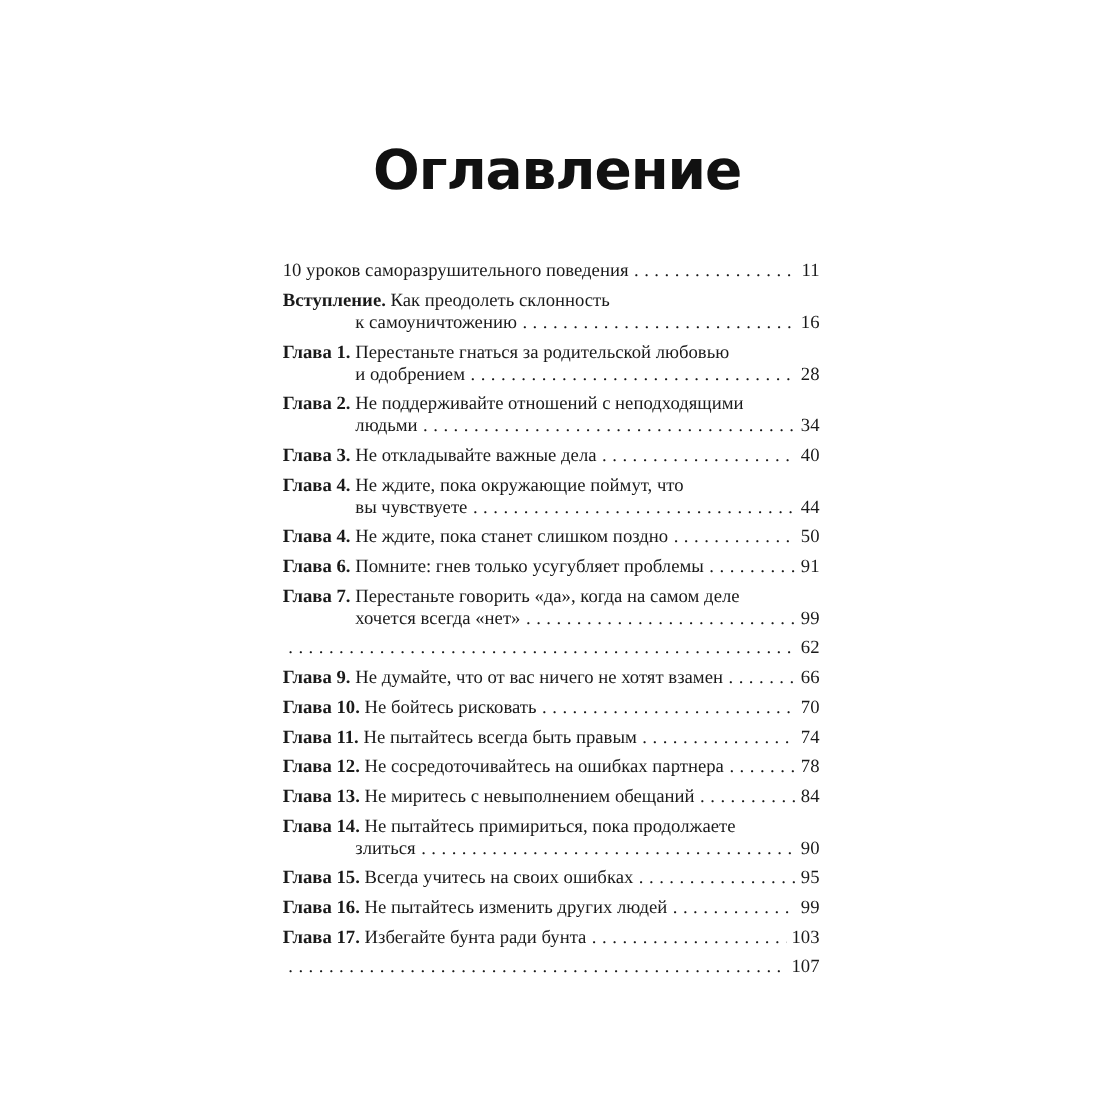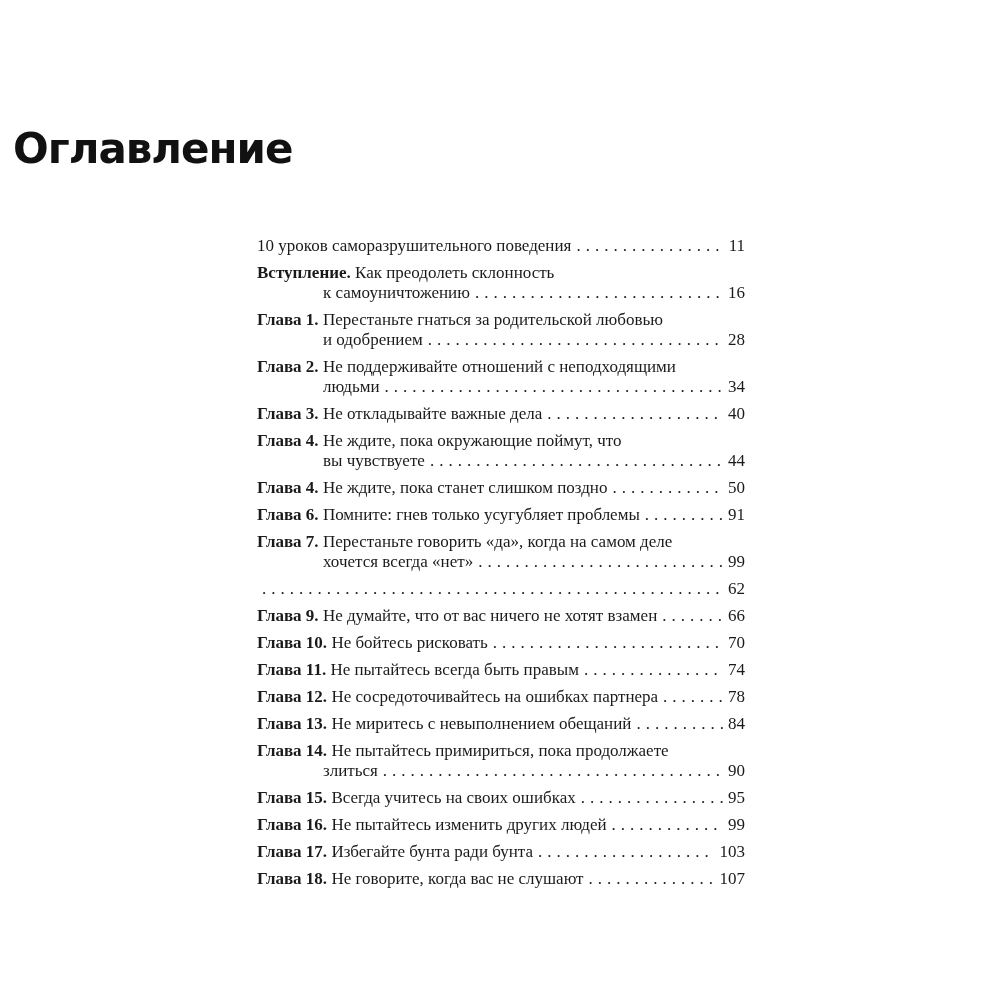--- a/index.html
+++ b/index.html
@@ -14,24 +14,24 @@
     height: 1000px;
     background: #ffffff;
     font-family: "Liberation Serif", "DejaVu Serif", serif;
     color: #1a1a1a;
   }
   .title {
     position: absolute;
     top: 97px;
     left: 13px;
     right: 0;
-    text-align: left;
+    text-align: center;
     font-family: "DejaVu Sans", "Liberation Sans", sans-serif;
     font-weight: 700;
-    font-size: 42px;
+    font-size: 50px;
     line-height: 48px;
     letter-spacing: -1px;
     color: #111111;
   }
   .toc {
     position: absolute;
     top: 236px;
     left: 257px;
     width: 488px;
     font-size: 17px;
@@ -221,19 +221,18 @@
       </div>
       <div class="entry">
         <div class="line">
           <span class="text"><b class="prefix">Глава 17.</b> Избегайте бунта ради бунта</span>
           <span class="dots">......................................................................</span>
           <span class="pnum">103</span>
         </div>
       </div>
       <div class="entry">
         <div class="line">
-          <span class="text"><b class="prefix">Глава 18.</b> Не говорите, когда вас не слушают</span>
           <span class="dots">......................................................................</span>
           <span class="pnum">107</span>
         </div>
       </div>
     </div>
 </div>
 
 </body></html>

